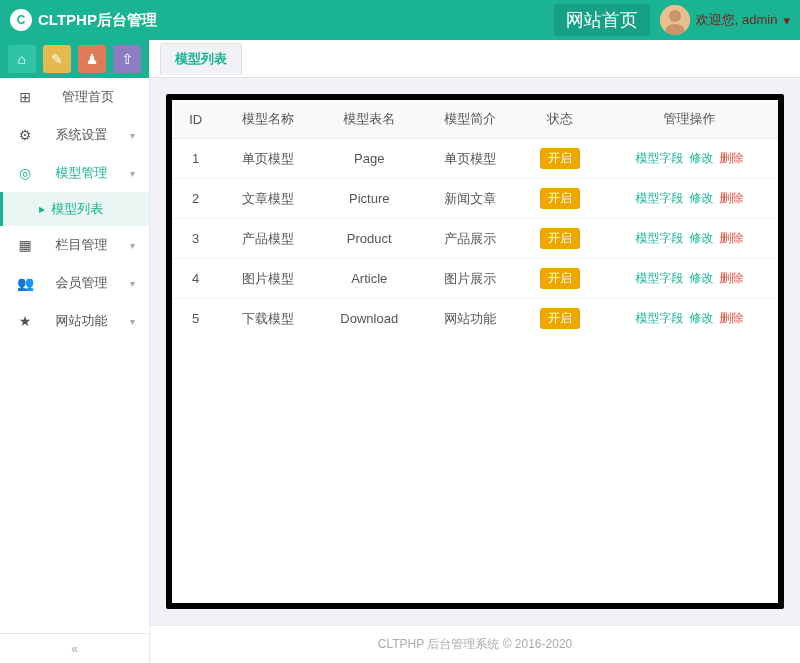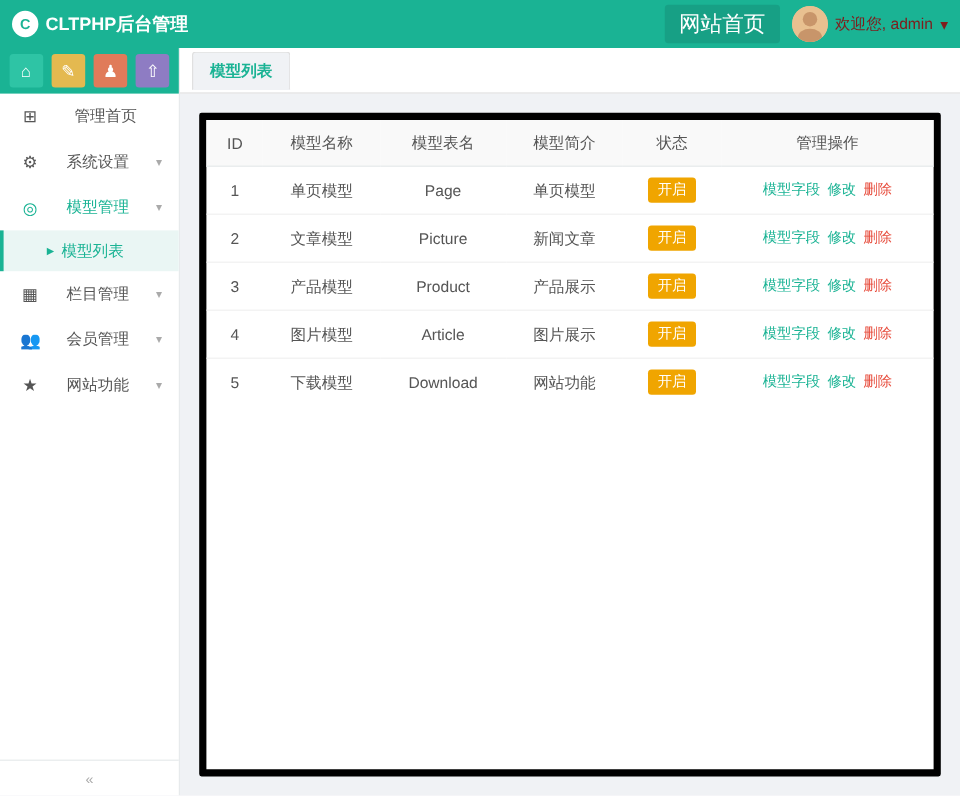--- a/index.html
+++ b/index.html
@@ -395,14 +395,17 @@
                 <td>Download</td>
                 <td>网站功能</td>
                 <td><span class="badge-on">开启</span></td>
                 <td><span class="action-link">模型字段</span><span class="action-link">修改</span><span class="action-link del">删除</span></td>
               </tr>
             </tbody>
         </table>
       </div>
     </div>
 
+    <div class="footer">
+      <span>CLTPHP 后台管理系统 © 2016-2020</span>
+    </div>
   </div>
 </div>
 
 </body></html>

